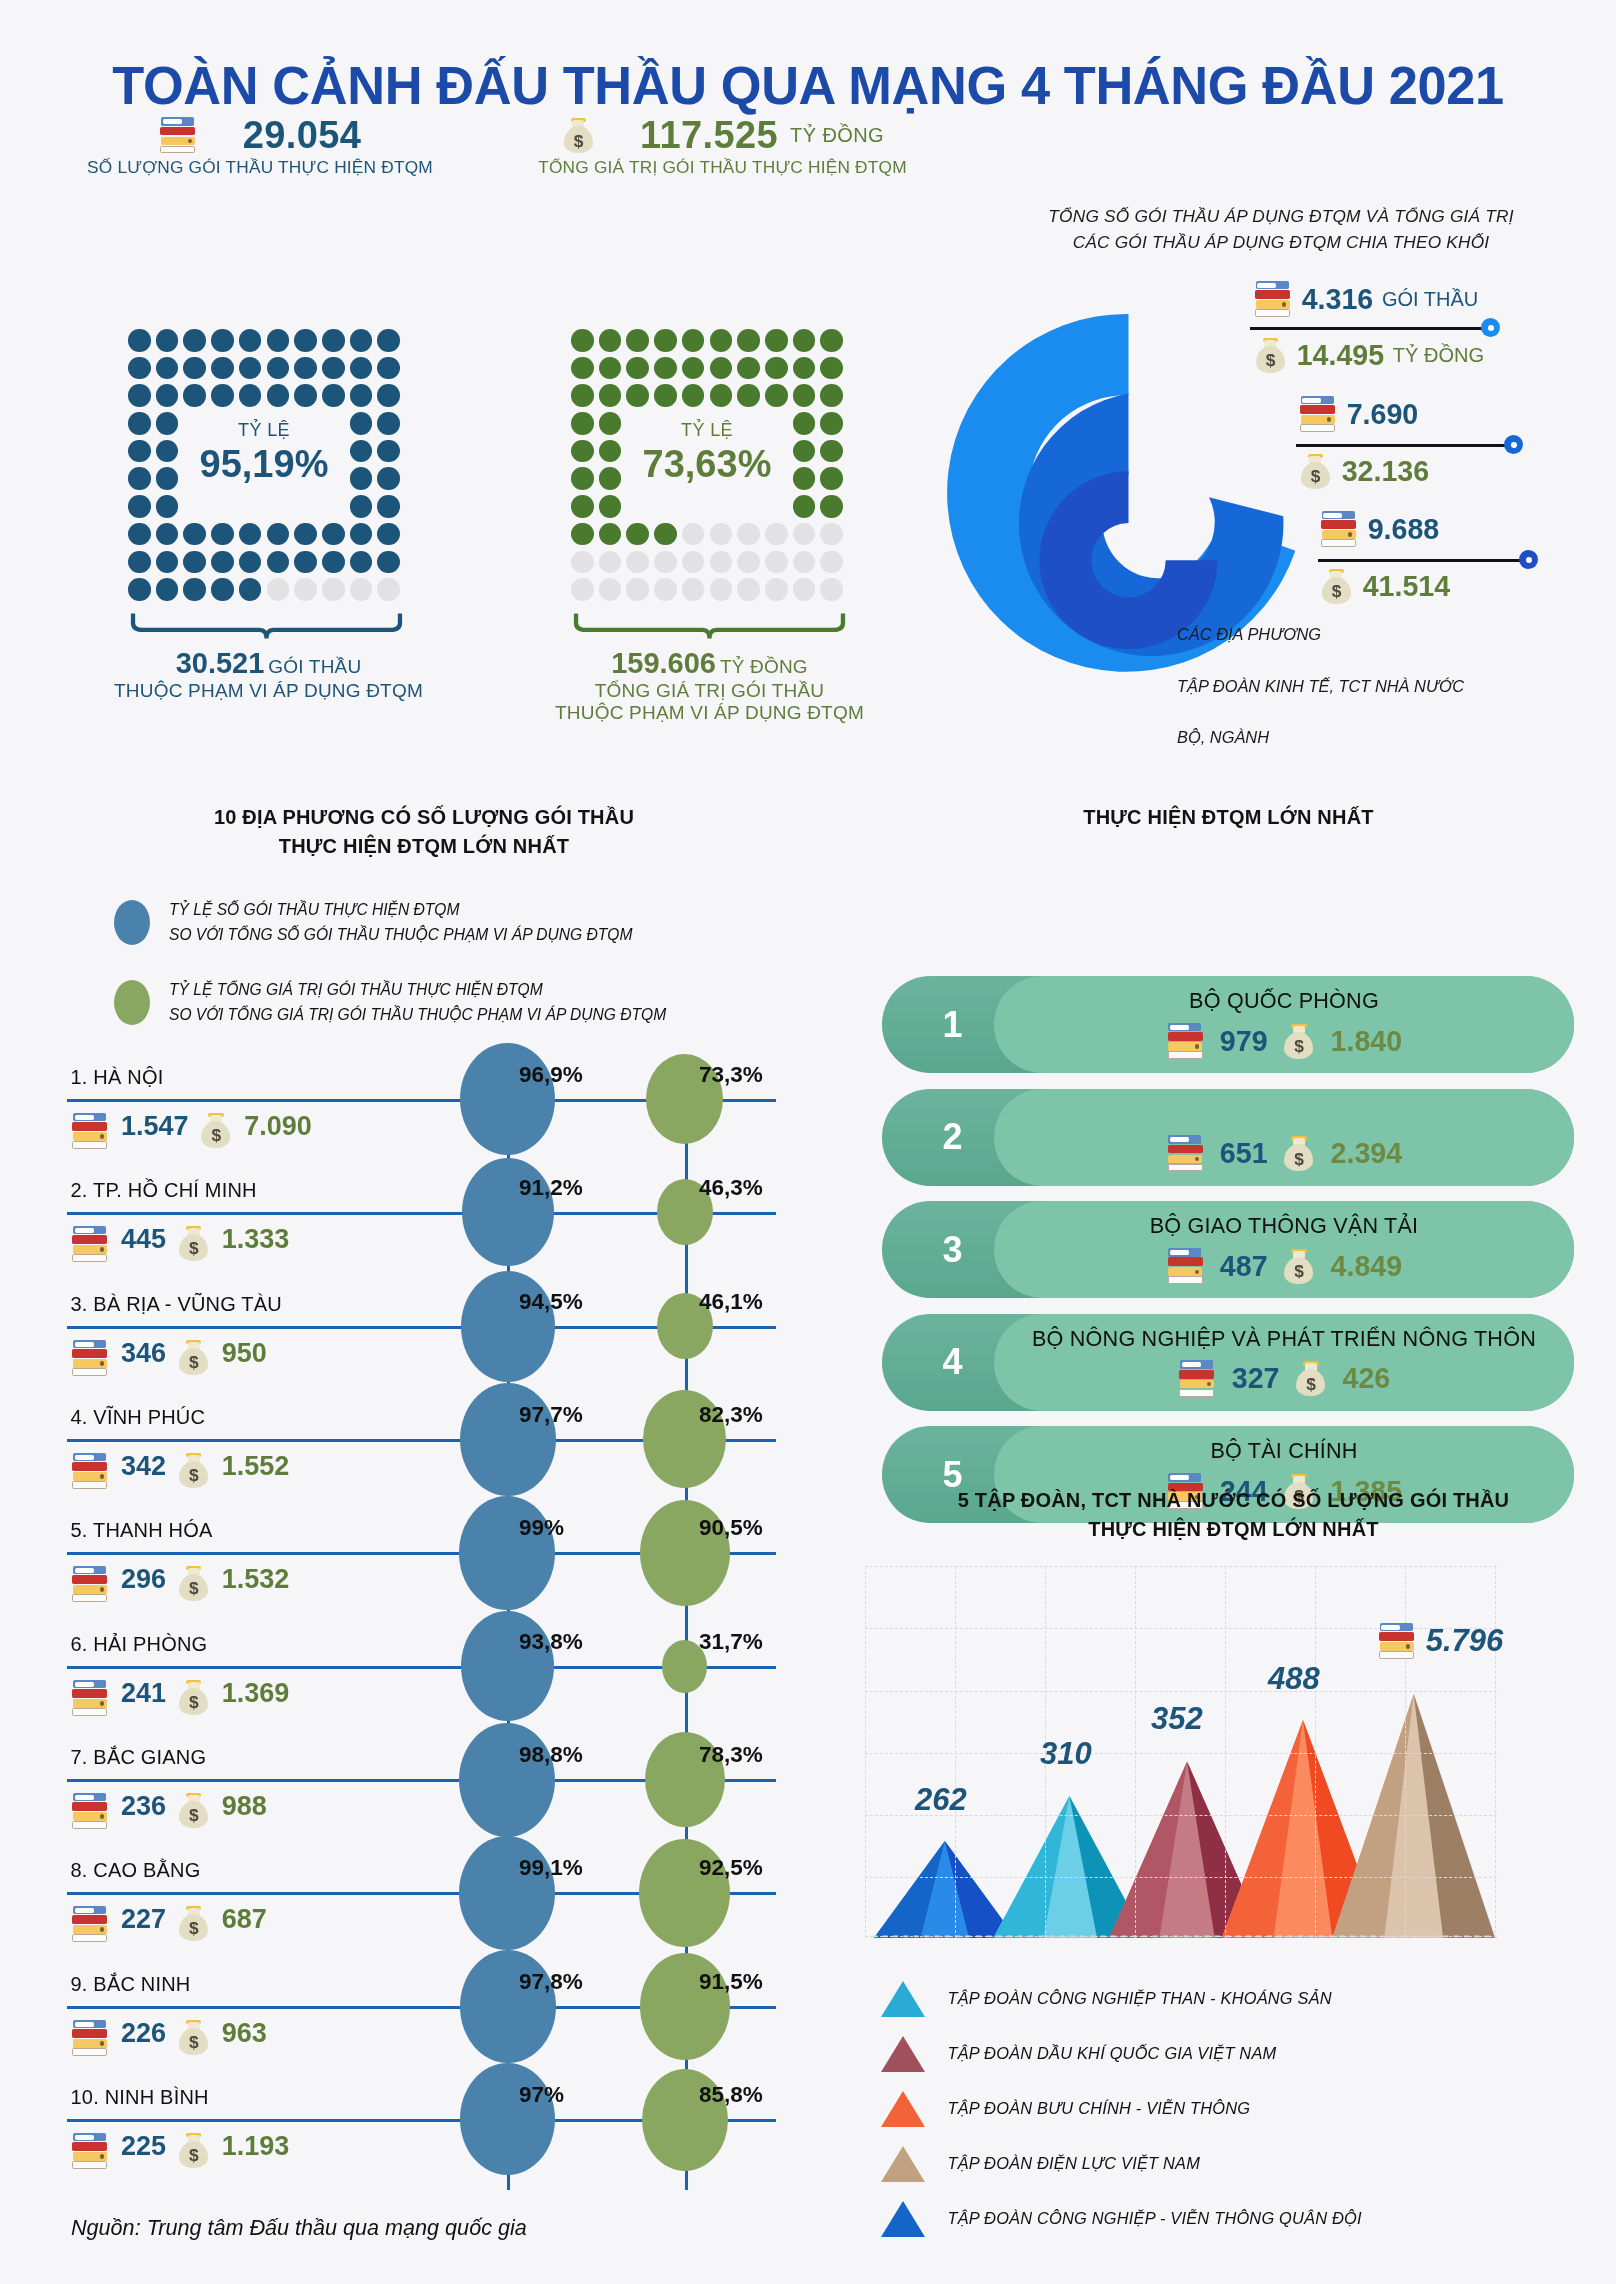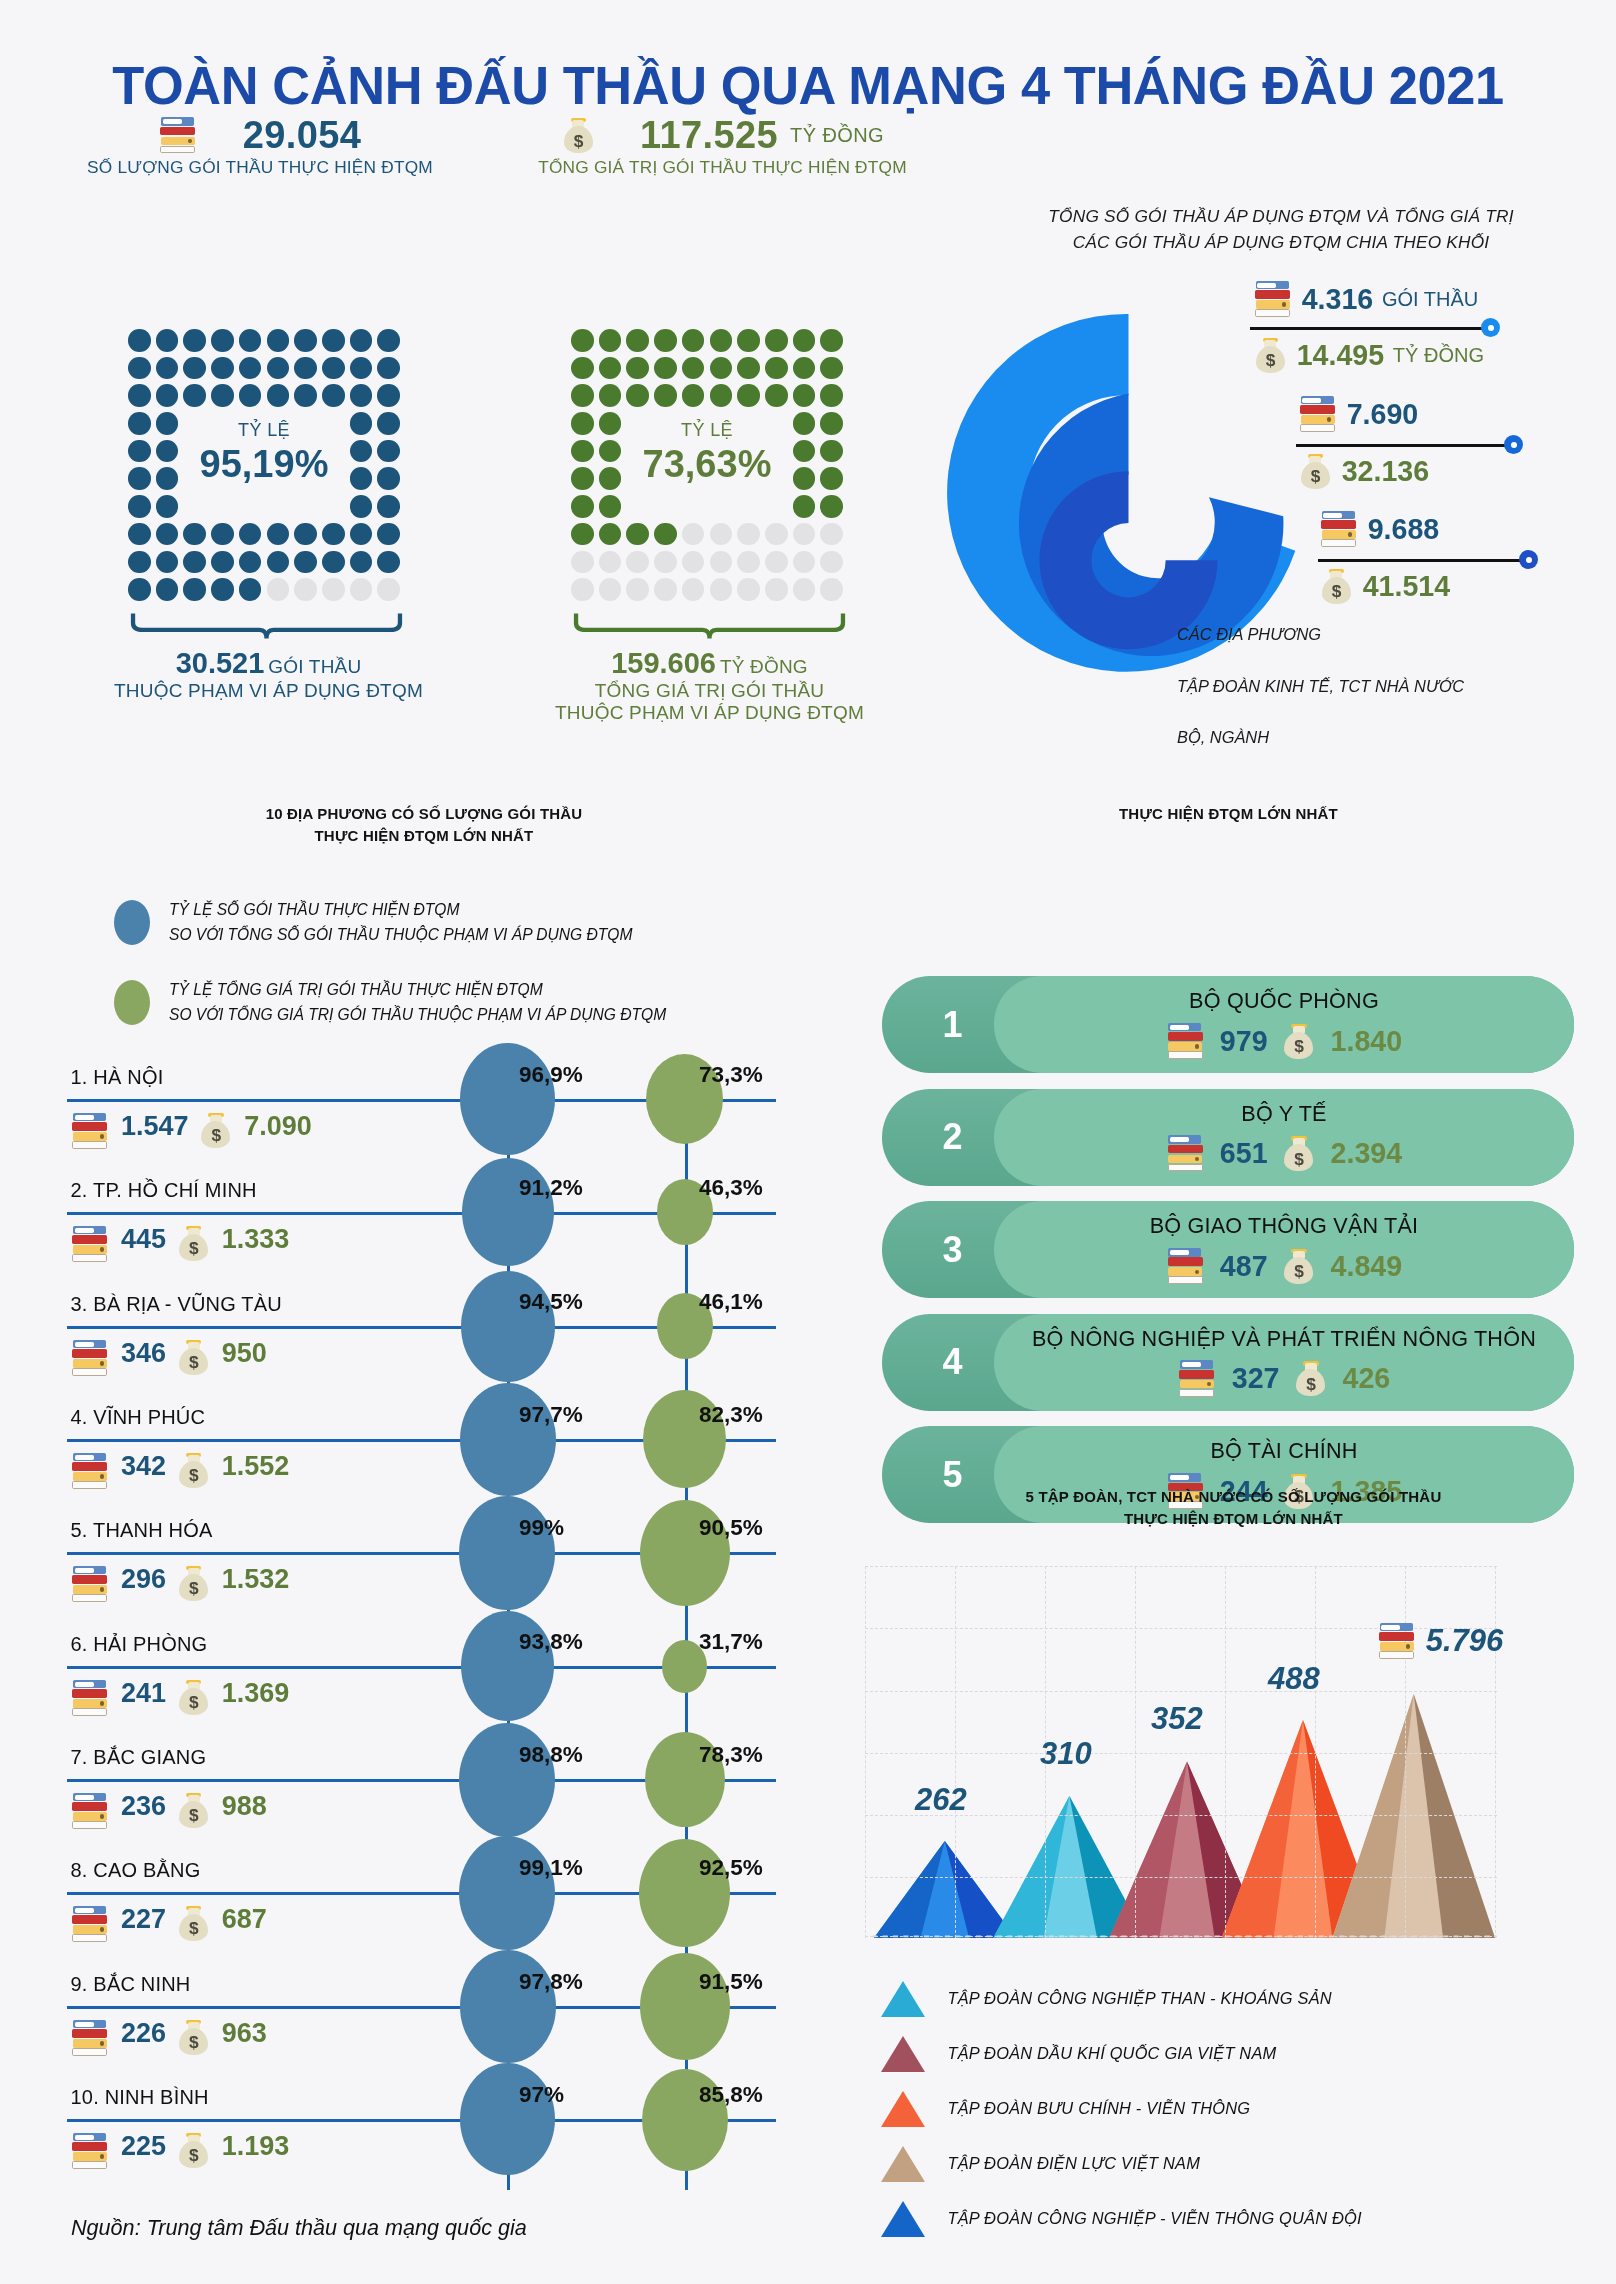--- a/index.html
+++ b/index.html
@@ -80,21 +80,21 @@
   .kpi-row { position: absolute; display: flex; align-items: center; gap: 8.7px; }
   .kpi-num { font-size: 28.6px; font-weight: 600; }
   .kpi-unit { font-size: 20px; }
   .connector { position: absolute; height: 2.6px; background: #111; }
   .conn-dot { position:absolute; width: 19px; height:19px; border-radius:50%; display:flex; align-items:center; justify-content:center;}
   .conn-dot::after { content:''; width: 6px; height:6px; border-radius:50%; background:#fff; }
 
   
   .sec-title {
     position: absolute; text-align: center;
-    font-size: 15px; font-weight: 800; color: #121212; line-height: 1.45;
+    font-size: 20px; font-weight: 800; color: #121212; line-height: 1.45;
     letter-spacing: 0.2px;
   }
 
   
   .loc-legend { position: absolute; display:flex; align-items:center; gap: 19px; }
   .loc-legend .swatch { width: 36px; height: 45px; border-radius: 50%; flex: 0 0 auto; }
   .loc-legend .txt { font-size: 15.6px; font-style: italic; line-height: 1.6; color:#121212; }
 
   
   .loc-chart { position: absolute; left: 67px; top: 1057px; width: 761px; height: 1133px; }
@@ -827,21 +827,20 @@
             <i class="body"></i>
             <span class="dollar">$</span>
           </span>
           <span class="n2">1.840</span>
         </div>
       </div>
       <div class="pill">
         <div class="back"></div>
         <div class="front"></div>
         <div class="rank">2</div>
-        <div class="pname">BỘ Y TẾ</div>
         <div class="pstats">
           <span class="books">
             <i class="b1"></i>
             <i class="b1b"></i>
             <i class="b2"></i>
             <i class="b3"></i>
             <i class="b3d"></i>
             <i class="b4"></i>
           </span>
           <span class="n1">651</span>

